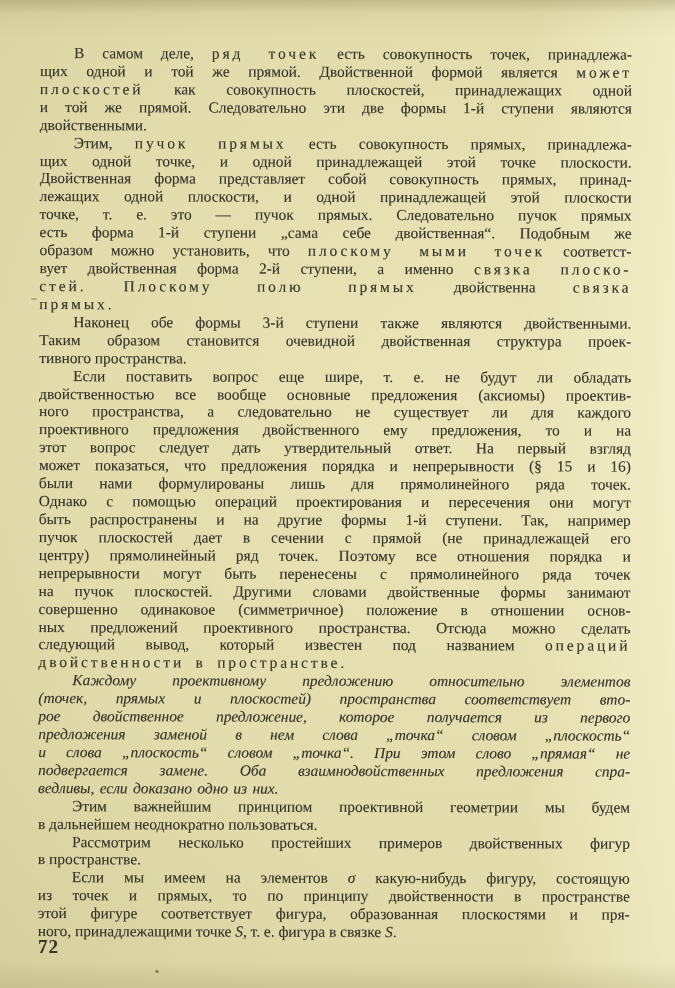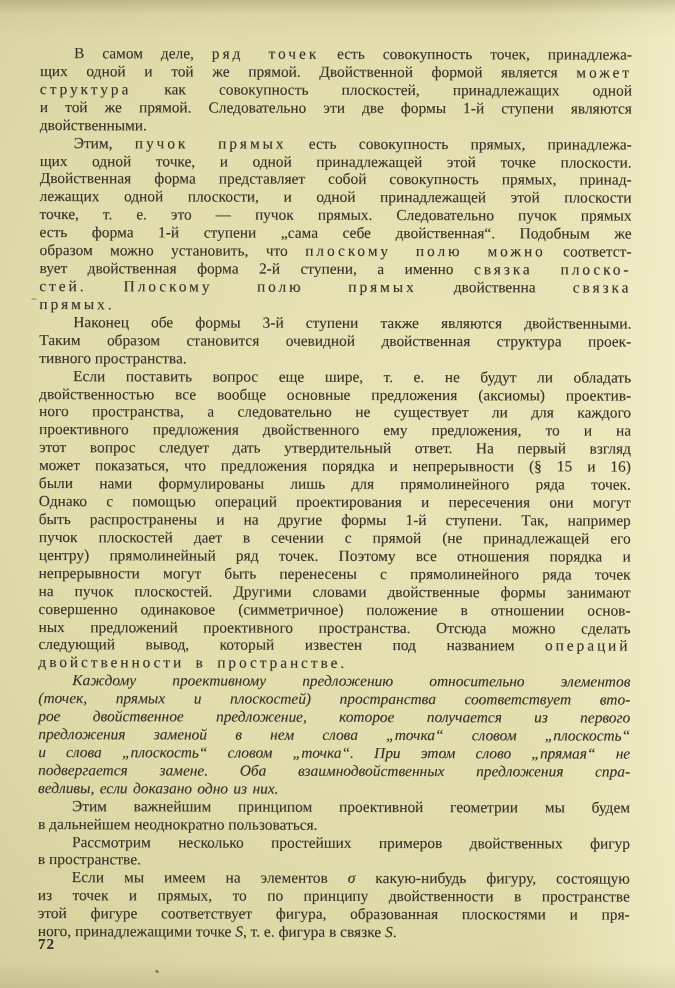--- a/index.html
+++ b/index.html
@@ -29,46 +29,46 @@
     text-align-last:justify;
     min-height:17.92px;
   }
   .line.end{text-align-last:left;}
   .line.ind{text-indent:34px;}
   .line.italic{font-style:italic;word-spacing:0.10em;}
   .sp{letter-spacing:0.19em;word-spacing:0.30em;}
   .it{font-style:italic;}
   .page-number{
     position:absolute;left:38px;top:936px;
-    color:#3a362b;font-size:15px;font-weight:bold;
+    color:#3a362b;font-size:19px;font-weight:bold;
     letter-spacing:1px;
     text-shadow:0.3px 0.3px 0.6px rgba(56,52,40,.38);
   }
   .speck{position:absolute;background:#6e6746;border-radius:50%;opacity:.75;}
   .speck.s1{left:155px;top:970px;width:4px;height:3px;transform:rotate(40deg);}
   .speck.s2{left:31px;top:298px;width:6px;height:2px;opacity:.45;}
   .speck.s3{left:452px;top:181px;width:3px;height:3px;opacity:.55;}
 </style>
 </head>
 <body>
 
 <div class="page">
   <div class="text-col">
       <div class="line ind"><span class="n">В самом деле, </span><span class="sp">ряд точек</span><span class="n"> есть совокупность точек, принадлежа-</span></div>
       <div class="line"><span class="n">щих одной и той же прямой. Двойственной формой является </span><span class="sp">может</span></div>
-      <div class="line"><span class="sp">структура</span><span class="n"> как совокупность плоскостей, принадлежащих одной</span></div>
+      <div class="line"><span class="sp">плоскостей</span><span class="n"> как совокупность плоскостей, принадлежащих одной</span></div>
       <div class="line"><span class="n">и той же прямой. Следовательно эти две формы 1-й ступени являются</span></div>
       <div class="line end"><span class="n">двойственными.</span></div>
       <div class="line ind"><span class="n">Этим, </span><span class="sp">пучок прямых</span><span class="n"> есть совокупность прямых, принадлежа-</span></div>
       <div class="line"><span class="n">щих одной точке, и одной принадлежащей этой точке плоскости.</span></div>
       <div class="line"><span class="n">Двойственная форма представляет собой совокупность прямых, принад-</span></div>
       <div class="line"><span class="n">лежащих одной плоскости, и одной принадлежащей этой плоскости</span></div>
       <div class="line"><span class="n">точке, т. е. это — пучок прямых. Следовательно пучок прямых</span></div>
       <div class="line"><span class="n">есть форма 1-й ступени „сама себе двойственная“. Подобным же</span></div>
-      <div class="line"><span class="n">образом можно установить, что </span><span class="sp">плоскому полю можно</span><span class="n"> соответст-</span></div>
+      <div class="line"><span class="n">образом можно установить, что </span><span class="sp">плоскому мыми точек</span><span class="n"> соответст-</span></div>
       <div class="line"><span class="n">вует двойственная форма 2-й ступени, а именно </span><span class="sp">связка плоско-</span></div>
       <div class="line"><span class="sp">стей.</span><span class="n"> </span><span class="sp">Плоскому полю прямых</span><span class="n"> двойственна </span><span class="sp">связка</span></div>
       <div class="line end"><span class="sp">прямых.</span></div>
       <div class="line ind"><span class="n">Наконец обе формы 3-й ступени также являются двойственными.</span></div>
       <div class="line"><span class="n">Таким образом становится очевидной двойственная структура проек-</span></div>
       <div class="line end"><span class="n">тивного пространства.</span></div>
       <div class="line ind"><span class="n">Если поставить вопрос еще шире, т. е. не будут ли обладать</span></div>
       <div class="line"><span class="n">двойственностью все вообще основные предложения (аксиомы) проектив-</span></div>
       <div class="line"><span class="n">ного пространства, а следовательно не существует ли для каждого</span></div>
       <div class="line"><span class="n">проективного предложения двойственного ему предложения, то и на</span></div>

